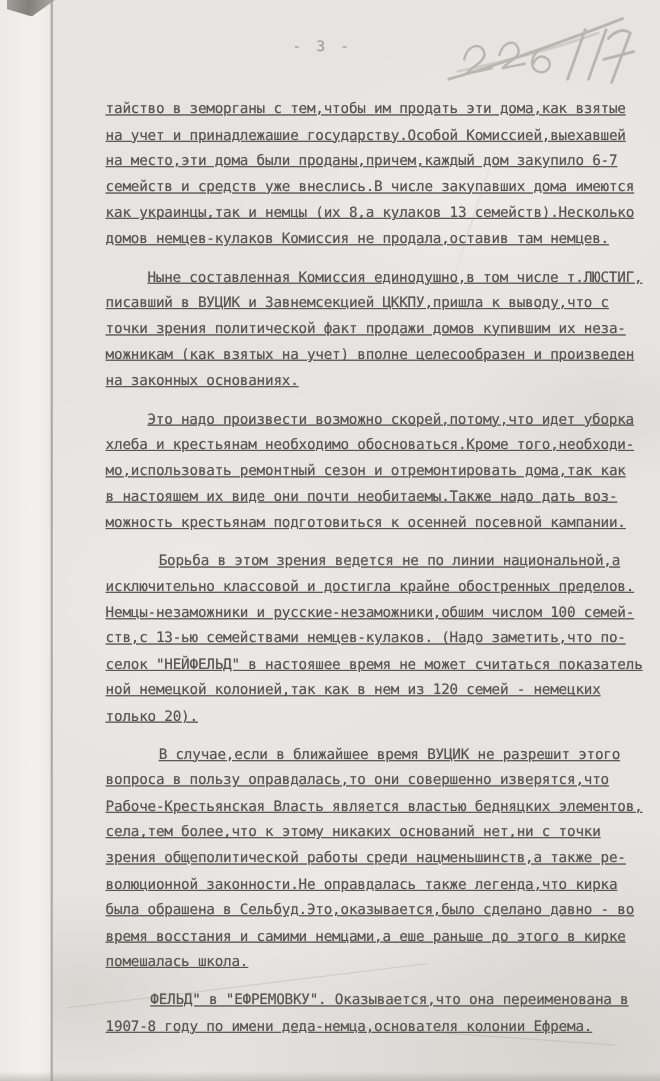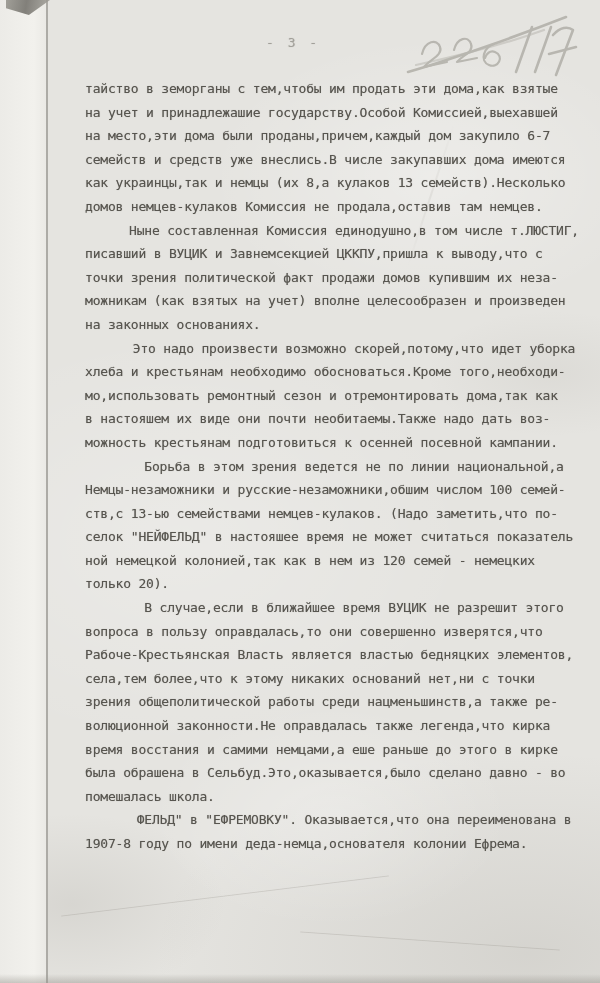--- a/index.html
+++ b/index.html
@@ -49,21 +49,21 @@
     font-size:13px;letter-spacing:3px;color:#a2a09a;
     text-shadow:0 0 1px rgba(150,148,142,0.5);
   }
   .pencil-svg{position:absolute;left:370px;top:0;width:230px;height:95px;}
   .body-text{
     position:absolute;left:85px;top:77px;width:500px;
     font-size:13px;line-height:23.6px;letter-spacing:-0.2px;
     color:#57554f;
     text-shadow:0 0 0.7px rgba(92,90,84,0.55);
   }
-  .para{margin:0;}
+  .para{margin:11px;text-decoration:underline;}
   .para.indent .line:first-child{text-indent:38px;text-align:center;}
   .line{display:block;white-space:nowrap;}
 </style>
 </head>
 <body>
 
 <div class="scan">
   <div class="page">
 
     <div class="under-edge"></div>
@@ -107,35 +107,36 @@
         </p>
         <p class="para indent">
           <span class="line">Это надо произвести возможно скорей,потому,что идет уборка</span>
           <span class="line">хлеба и крестьянам необходимо обосноваться.Кроме того,необходи-</span>
           <span class="line">мо,использовать ремонтный сезон и отремонтировать дома,так как</span>
           <span class="line">в настояшем их виде они почти необитаемы.Также надо дать воз-</span>
           <span class="line">можность крестьянам подготовиться к осенней посевной кампании.</span>
         </p>
         <p class="para indent">
           <span class="line">Борьба в этом зрения ведется не по линии национальной,а</span>
+          <span class="line">исключительно классовой и достигла крайне обостренных пределов.</span>
           <span class="line">Немцы-незаможники и русские-незаможники,обшим числом 100 семей-</span>
           <span class="line">ств,с 13-ью семействами немцев-кулаков. (Надо заметить,что по-</span>
           <span class="line">селок "НЕЙФЕЛЬД" в настояшее время не может считаться показатель</span>
           <span class="line">ной немецкой колонией,так как в нем из 120 семей - немецких</span>
           <span class="line">только 20).</span>
         </p>
         <p class="para indent">
           <span class="line">В случае,если в ближайшее время ВУЦИК не разрешит этого</span>
           <span class="line">вопроса в пользу оправдалась,то они совершенно изверятся,что</span>
           <span class="line">Рабоче-Крестьянская Власть является властью бедняцких элементов,</span>
           <span class="line">села,тем более,что к этому никаких оснований нет,ни с точки</span>
           <span class="line">зрения общеполитической работы среди нацменьшинств,а также ре-</span>
           <span class="line">волюционной законности.Не оправдалась также легенда,что кирка</span>
+          <span class="line">была обрашена в Сельбуд.Это,оказывается,было сделано давно - во</span>
           <span class="line">время восстания и самими немцами,а еше раньше до этого в кирке</span>
-          <span class="line">была обрашена в Сельбуд.Это,оказывается,было сделано давно - во</span>
           <span class="line">помешалась школа.</span>
         </p>
         <p class="para indent">
           <span class="line">ФЕЛЬД" в "ЕФРЕМОВКУ". Оказывается,что она переименована в</span>
           <span class="line">1907-8 году по имени деда-немца,основателя колонии Ефрема.</span>
         </p>
       </div>
 
     <div class="crease crease1"></div>
     <div class="crease crease2"></div>

